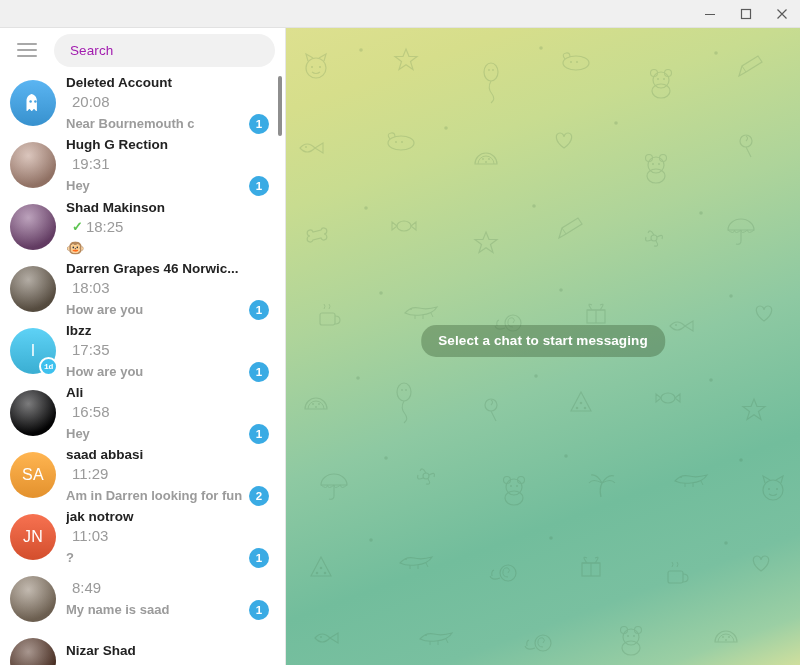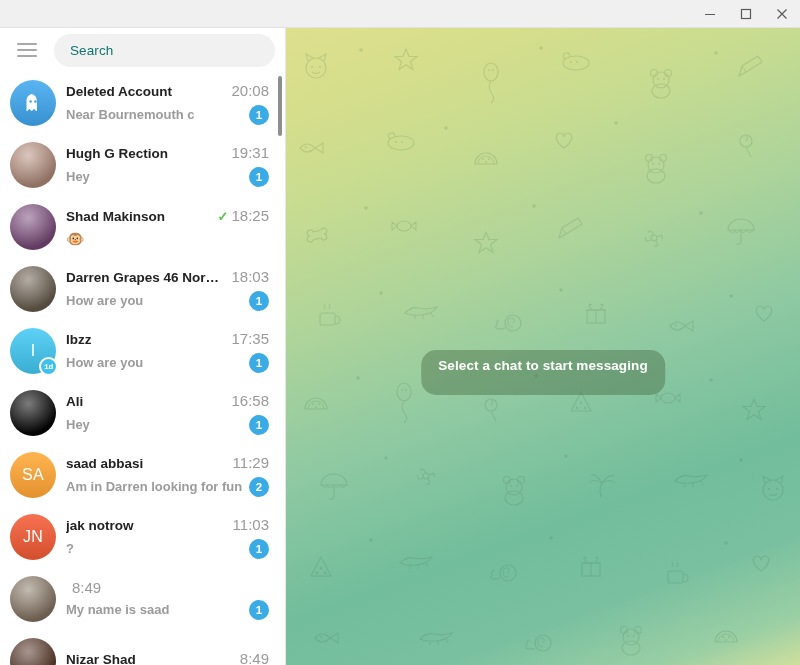--- a/index.html
+++ b/index.html
@@ -47,21 +47,21 @@
     display: flex; flex-direction: column; align-items: center; justify-content: center;
     gap: 4px; cursor: pointer; flex: 0 0 38px;
   }
   .burger i { display: block; width: 20px; height: 2px; background: #a8a8a8; border-radius: 1px; }
   .searchbox {
     flex: 1; height: 33px; margin-left: 8px;
     background: #f1f1f1; border-radius: 17px;
     display: flex; align-items: center;
     padding: 0 16px;
   }
-  .searchbox .ph { font-size: 13.5px; color: #0f766e; letter-spacing: .1px; }
+  .searchbox .ph { font-size: 13.5px; color: #a21caf; letter-spacing: .1px; }
 
   
   .chatlist { position: relative; height: 593px; overflow: hidden; }
   .row {
     position: relative;
     height: 62px;
     display: flex; align-items: center;
     padding: 0 12px 0 10px;
     cursor: pointer;
   }
@@ -80,21 +80,21 @@
   .ttl-badge {
     position: absolute; right: -2px; bottom: -2px;
     width: 19px; height: 19px; border-radius: 50%;
     background: #3ec1ee; border: 2px solid #fff;
     color: #fff; font-size: 8px; font-weight: bold;
     display: flex; align-items: center; justify-content: center;
     letter-spacing: -.2px;
     font-family: Liberation Mono, monospace;
   }
   .rowmain { flex: 1; min-width: 0; padding-right: 4px; }
-  .line1 { display: flex; align-items: baseline; }
+  .line1 { display: flex; align-items: baseline; flex-direction: column; }
   .cname {
     font-size: 13.5px; font-weight: bold; color: #222222;
     white-space: nowrap; overflow: hidden; text-overflow: ellipsis;
     flex: 1; min-width: 0; line-height: 20px;
   }
   .cname.rtl { direction: rtl; text-align: left; }
   .meta { display: flex; align-items: center; gap: 3px; flex: 0 0 auto; padding-left: 6px; }
   .tick { color: #5dc452; font-size: 13px; line-height: 1; font-weight: bold; }
   .time { font-size: 15px; color: #9a9a9a; line-height: 18px; }
   .line2 { display: flex; align-items: center; margin-top: 3px; }
@@ -134,25 +134,24 @@
   }
   .doodles { position: absolute; inset: 0; opacity: .17; }
   .doodles svg { display: block; width: 100%; height: 100%; }
 
   .selectbubble {
     position: absolute; left: 50%; top: 297px;
     transform: translateX(-50%);
     background: rgba(67,103,63,0.42);
     color: #ffffff;
     font-size: 13.5px; font-weight: bold;
-    padding: 8px 17px 22px;
+    padding: 8px 17px 9px;
     border-radius: 15px;
     white-space: nowrap;
     letter-spacing: .1px;
-    margin-top: 25px;
   }
 </style>
 </head>
 <body>
 
 <div id="app">
 
   <div class="titlebar">
     <div class="winbtn">
       <svg width="12" height="12" viewBox="0 0 12 12">

